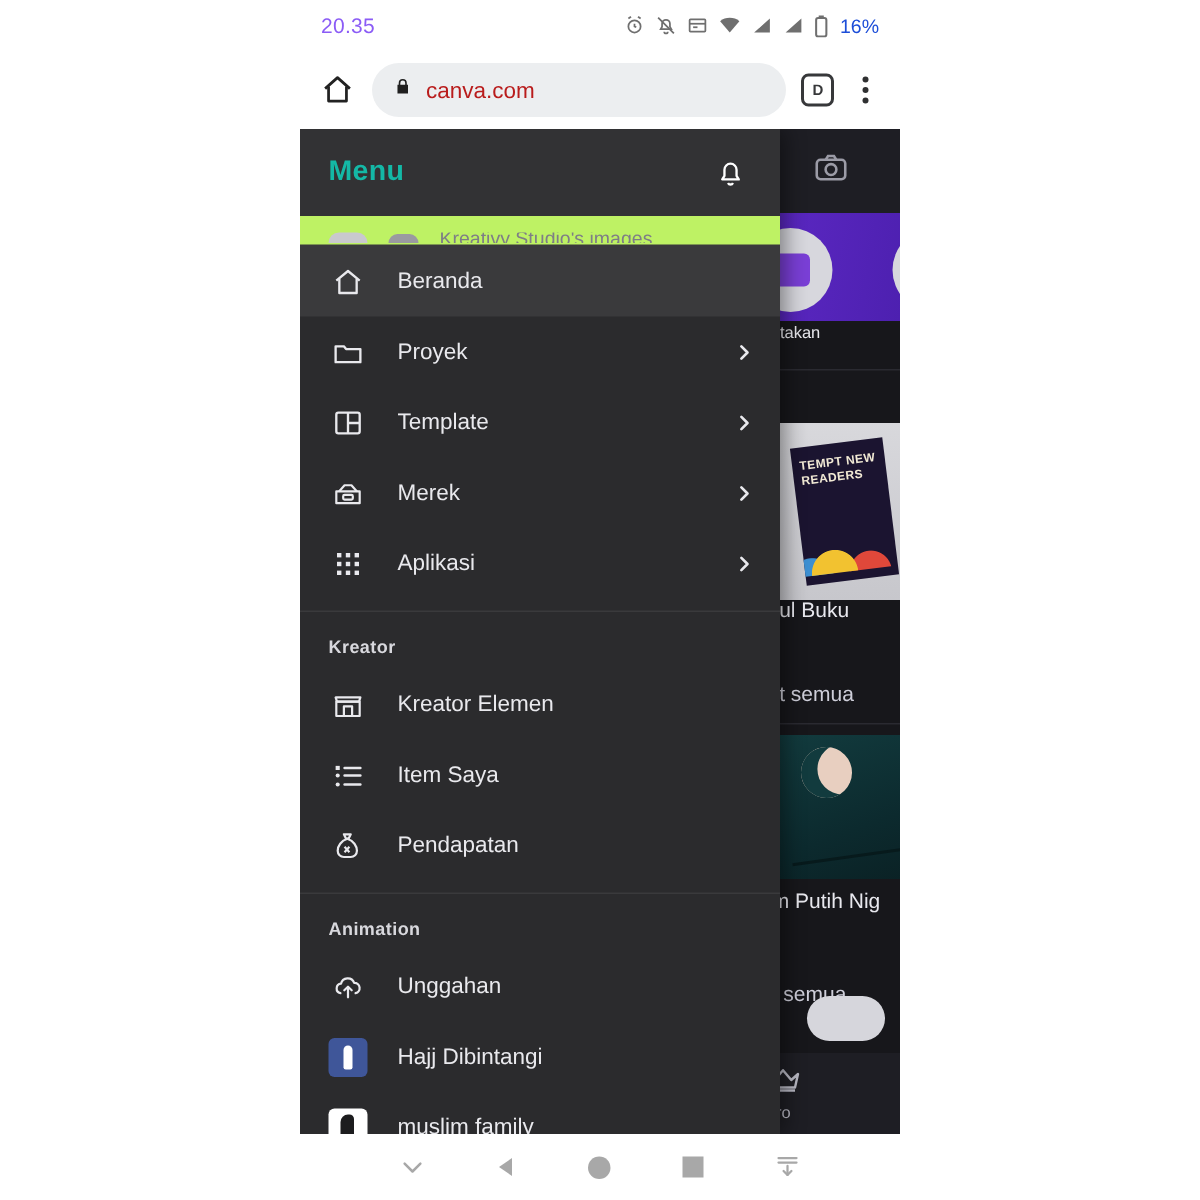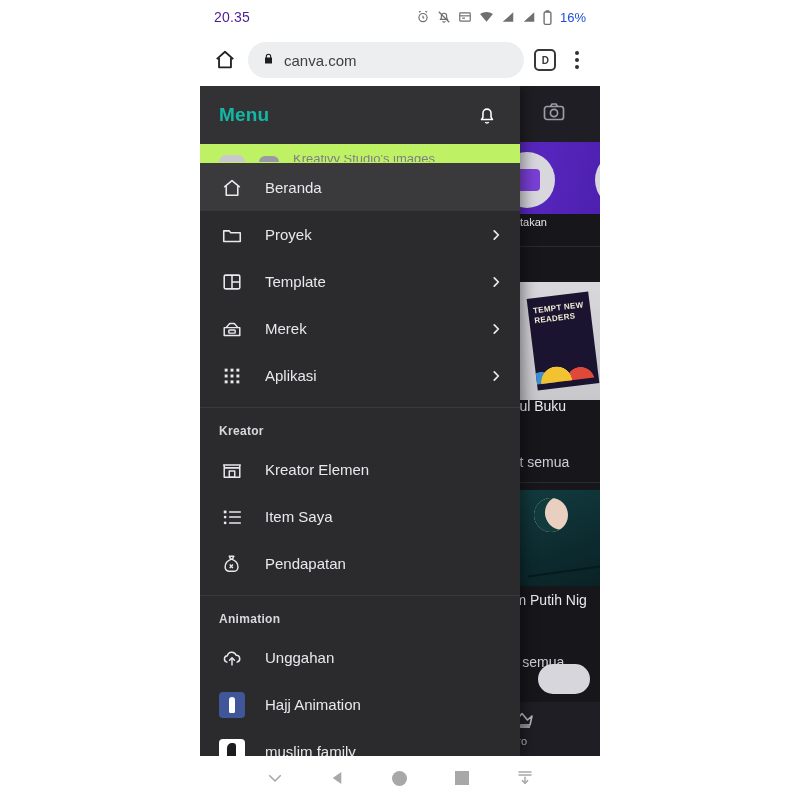--- a/index.html
+++ b/index.html
@@ -21,21 +21,21 @@
   .statusbar {
     position: relative;
     height: 34px;
     background: #ffffff;
     display: flex;
     align-items: center;
     padding: 0 14px 0 14px;
   }
   .status-time {
     font-size: 14px;
-    color: #4c1d95;
+    color: #8b5cf6;
     letter-spacing: .2px;
   }
   .status-icons {
     margin-left: auto;
     display: flex;
     align-items: center;
     gap: 7px;
   }
   .status-icons svg { display: block; }
   .status-batt-text {
@@ -61,21 +61,21 @@
     background: #eceef0;
     border-radius: 18px;
     display: flex;
     align-items: center;
     padding: 0 14px;
     gap: 9px;
     overflow: hidden;
   }
   .url-text {
     font-size: 15px;
-    color: #404040;
+    color: #b91c1c;
     white-space: nowrap;
   }
   .tabbtn {
     width: 22px; height: 22px;
     border: 2px solid #37383a;
     border-radius: 5px;
     display: flex; align-items: center; justify-content: center;
     font-size: 10px; color: #37383a;
     font-weight: 700;
     letter-spacing: -0.5px;
@@ -619,21 +619,21 @@
               <path d="M6.5 16.5A3.5 3.5 0 0 1 6.9 9.6a5 5 0 0 1 9.6-.6 3.8 3.8 0 0 1 1 7.5"></path>
               <path d="M12 19.5v-7"></path>
                 <path d="M9.3 14.4L12 11.8l2.7 2.6"></path>
             </svg>
           </span>
           <span class="label">Unggahan</span>
         </div>
 
         <div class="menu-row">
           <span class="thumb thumb-hajj"></span>
-          <span class="label">Hajj Animation</span>
+          <span class="label">Hajj Dibintangi</span>
         </div>
 
         <div class="menu-row">
           <span class="thumb thumb-muslim"></span>
           <span class="label">muslim family</span>
         </div>
 
       </div>
     </div>
   </div>

